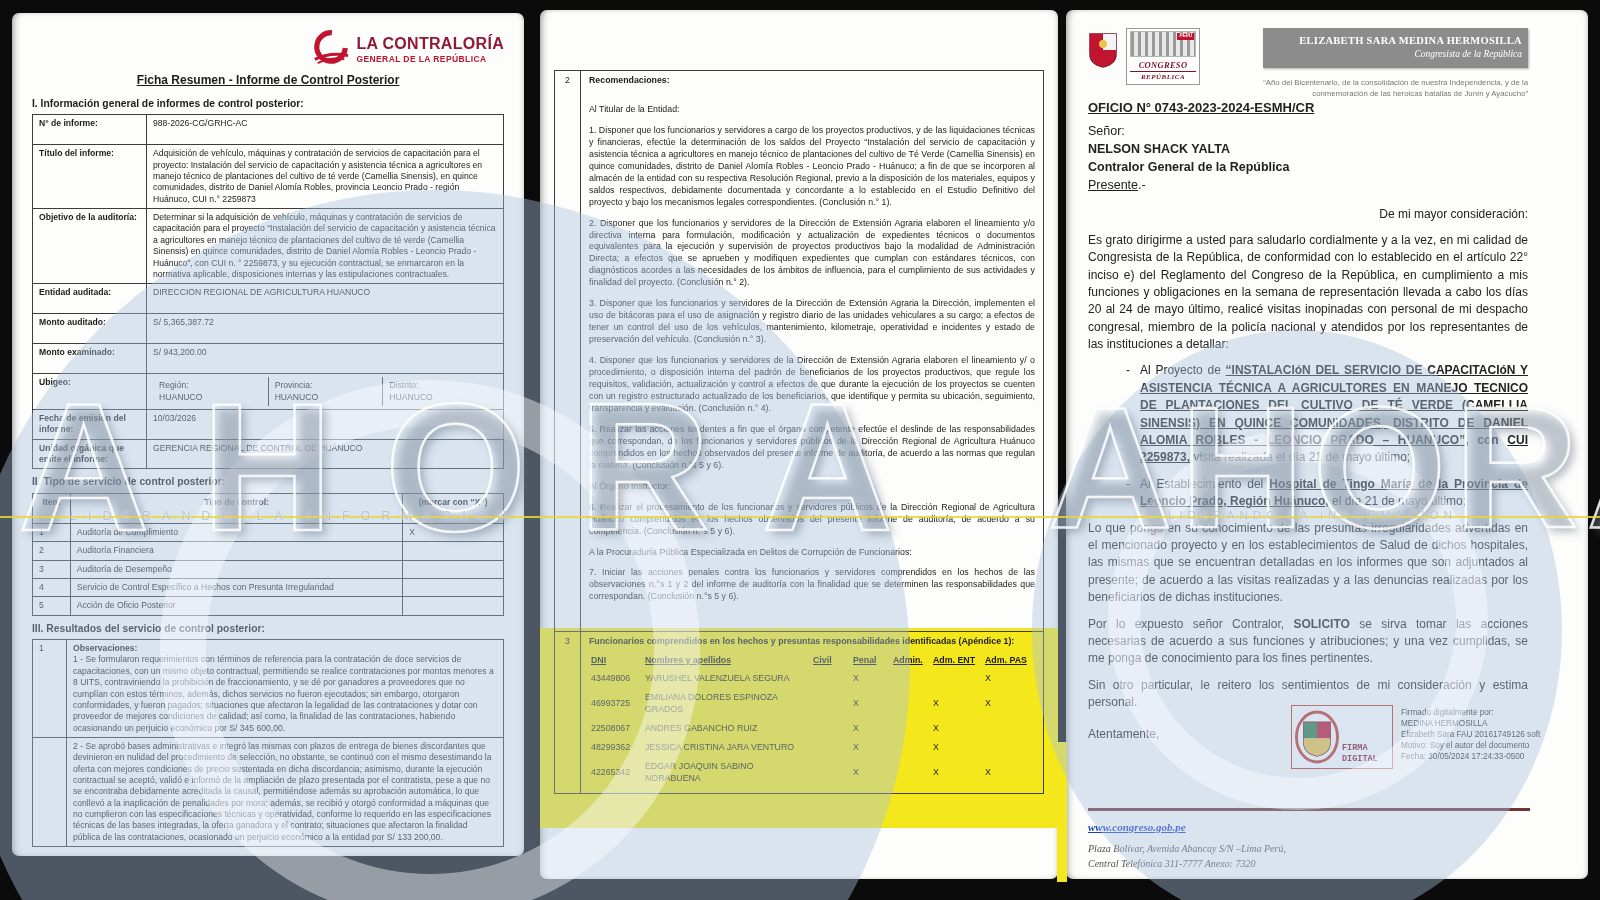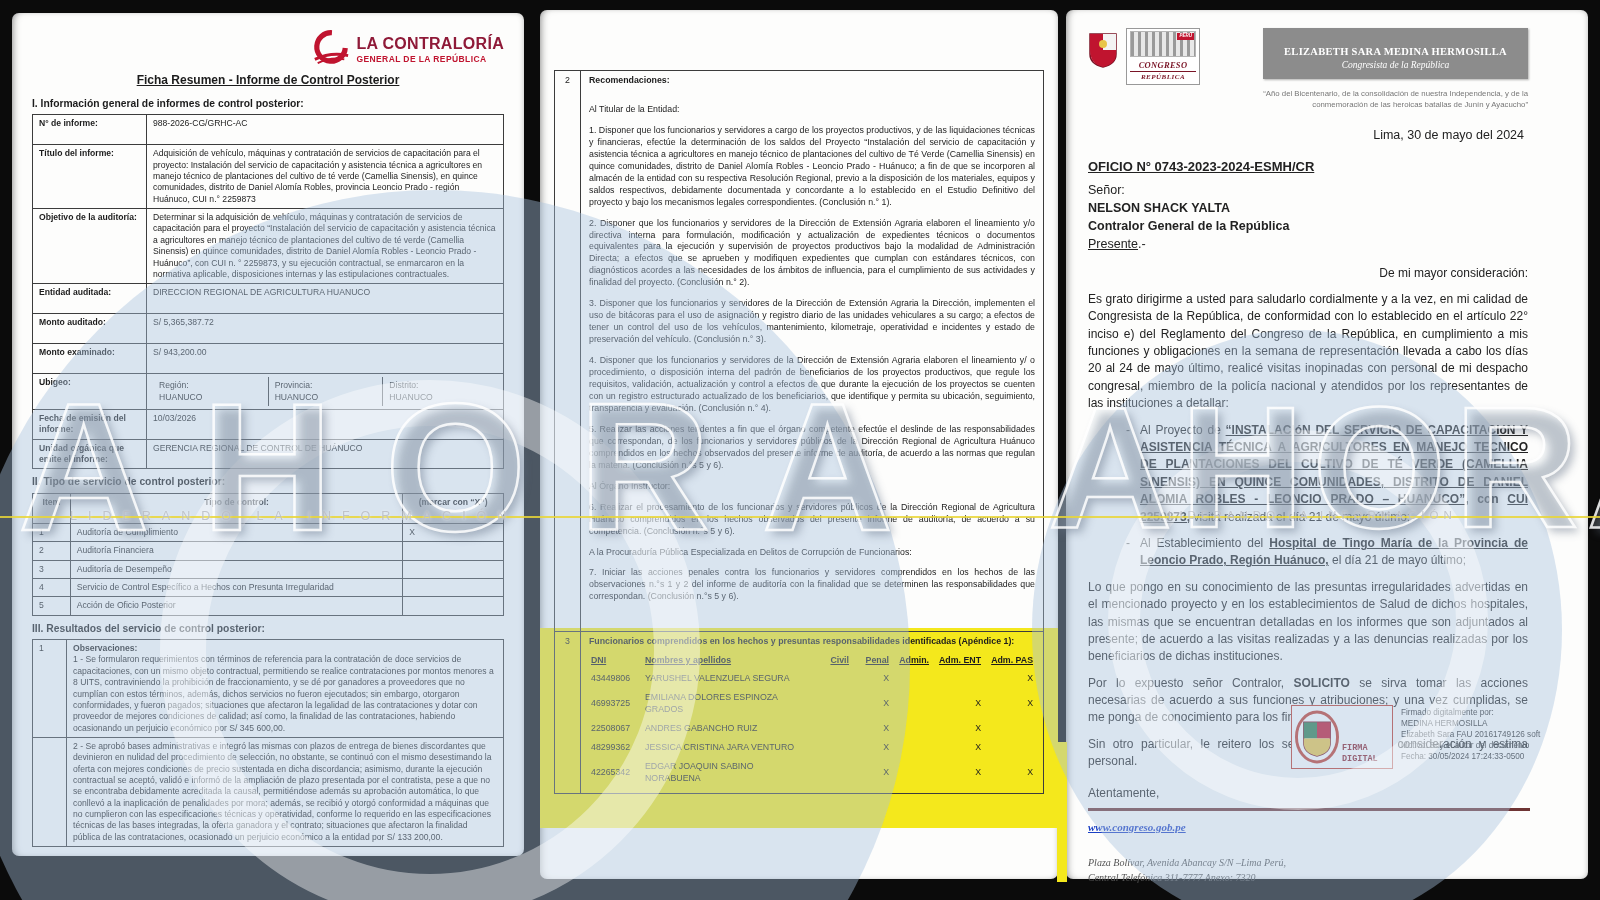--- a/index.html
+++ b/index.html
@@ -41,38 +41,38 @@
   .yellow-band { position:absolute; left:0; right:0; top:618px; height:200px; background:#f4e81c; z-index:0; }
   table.trec { position:relative; z-index:1; width:100%; border-collapse:collapse; margin-top:60px; background:transparent; }
   table.trec > tbody > tr > td { border:1px solid #3c3c3c; vertical-align:top; padding:4px 8px; }
   td.rnum { width:26px; text-align:center; }
   .rec-body { height:552px; overflow:hidden; }
   .rec-body p { margin:0 0 9px 0; text-align:justify; }
   .bold { font-weight:bold; }
   table.tfunc { width:100%; border-collapse:collapse; margin-top:4px; background:transparent; }
   table.tfunc th { font-weight:bold; text-decoration:underline; text-align:left; padding:3px 2px; }
   table.tfunc td { padding:3.5px 2px; }
-  table.tfunc th.c, table.tfunc td.c { text-align:right; }
+  table.tfunc th.c, table.tfunc td.c { text-align:left; }
   .col-dni { width:54px; } .col-mark { width:40px; }
   .yellow-sliver { position:absolute; left:1057px; top:742px; width:10px; height:140px; background:#f4e81c; z-index:3; }
 
   
   .page3 { font-size:12px; line-height:1.45; color:#222; }
   .p3-header { display:flex; justify-content:space-between; align-items:flex-start; }
   .congress-logos { display:flex; gap:8px; align-items:flex-start;font-style:italic; }
   .escudo { width:30px; height:36px; margin-top:4px; }
   .congress-box { width:74px; border:1px solid #999; background:#fff; padding:2px 3px; text-align:center; }
   .building { height:26px; background:
       repeating-linear-gradient(90deg,#9a9a9a 0 3px,#e8e8e8 3px 7px);
       border:1px solid #b5b5b5; position:relative; }
   .peru-chip { position:absolute; top:1px; right:1px; background:#c0142f; color:#fff; font-size:4.5px; font-weight:bold; padding:0 2px; }
   .congress-t1 { font-family:"Liberation Serif", serif; font-weight:bold; color:#7a1426; font-size:8.5px; letter-spacing:0.3px; border-bottom:1px solid #7a1426; margin-top:2px; }
   .congress-t2 { font-family:"Liberation Serif", serif; font-weight:bold; color:#7a1426; font-size:7px; letter-spacing:0.5px; }
   .name-wrap { width:265px; }
-  .name-box { background:#8c8c8c; color:#fff; text-align:center; padding:16px 6px 6px 6px; box-shadow:1px 1px 2px rgba(0,0,0,0.3); }
+  .name-box { background:#8c8c8c; color:#fff; text-align:right; padding:5px 6px 6px 6px; box-shadow:1px 1px 2px rgba(0,0,0,0.3); }
   .name-box .nm { font-family:"Liberation Serif", serif; font-weight:bold; font-size:10.5px; letter-spacing:0.3px; }
   .name-box .rl { font-family:"Liberation Serif", serif; font-style:italic; font-size:9.5px; }
   .motto { margin-top:10px; font-size:7.8px; color:#777; text-align:right; line-height:1.35; }
   .date-line { text-align:right; margin:16px 4px 14px 0; font-size:12.5px; }
   .oficio { font-weight:bold; text-decoration:underline; font-size:13px; margin-bottom:4px; }
   .addr-line { font-size:12.5px; }
   .b { font-weight:bold; } .u { text-decoration:underline; }
   .salutation { margin:12px 0 8px 8px;text-align:right; }
   .para { text-align:justify; margin-bottom:9px; }
   ul.visits { list-style:none; margin:2px 0 8px 38px; }
@@ -80,21 +80,21 @@
   ul.visits li::before { content:"-"; position:absolute; left:0; top:0; }
   .closing { margin-top:14px; }
   .stamp { position:absolute; left:225px; top:695px; display:flex; gap:8px; align-items:flex-start; }
   .stamp-box { width:102px; height:64px; border:1.5px solid #c0392b; display:flex; align-items:center; padding:3px; gap:3px; background:#fff; }
   .stamp-emblem { width:44px; height:54px; }
   .firma-txt { font-family:"Liberation Mono", monospace; font-weight:bold; color:#8a1f2b; font-size:8.5px; line-height:1.3; align-self:flex-end; }
   .sig-lines { font-size:8.2px; line-height:1.35; color:#333; padding-top:2px; }
   .p3-footer { position:absolute; left:22px; right:58px; top:798px; }
   .footer-rule { height:3px; background:#6e3434; margin-bottom:8px; }
   .footer-link { color:#1a3fc4; font-family:"Liberation Serif", serif; font-weight:bold; font-style:italic; text-decoration:underline; font-size:11px; }
-  .footer-addr { font-family:"Liberation Serif", serif; font-style:italic; color:#555; font-size:10px; line-height:1.5; margin-top:19px; }
+  .footer-addr { font-family:"Liberation Serif", serif; font-style:italic; color:#555; font-size:10px; line-height:1.5; margin-top:5px; }
 
   
   .wm { position:absolute; pointer-events:none; z-index:10; }
   .disc { border-radius:50%; background:rgba(168,192,222,0.42); }
   .disc-left  { left:-40px; top:190px; width:950px; height:950px; }
   .disc-right { left:1032px; top:330px; width:530px; height:600px; }
   .ring { border-radius:50%; border:46px solid rgba(255,255,255,0.42); background:transparent; }
   .ring-left  { left:160px; top:380px; width:540px; height:540px; }
   .ring-right { left:1108px; top:430px; width:380px; height:380px; border-width:32px; }
   .ahora { font-weight:bold; color:rgba(226,234,244,0.16);
@@ -352,21 +352,20 @@
     </div>
     <div class="name-wrap">
       <div class="name-box">
         <div class="nm">ELIZABETH SARA MEDINA HERMOSILLA</div>
         <div class="rl">Congresista de la República</div>
       </div>
       <div class="motto">“Año del Bicentenario, de la consolidación de nuestra Independencia, y de la conmemoración de las heroicas batallas de Junín y Ayacucho”</div>
     </div>
   </div>
 
-  <div class="date-line">Lima, 30 de mayo del 2024</div>
 
   <div class="oficio">OFICIO N° 0743-2023-2024-ESMH/CR</div>
   <div class="addr-line">Señor:</div>
   <div class="addr-line b">NELSON SHACK YALTA</div>
   <div class="addr-line b">Contralor General de la República</div>
   <div class="addr-line"><span class="u">Presente</span><span>.-</span></div>
 
   <div class="salutation">De mi mayor consideración:</div>
 
   <div class="para">Es grato dirigirme a usted para saludarlo cordialmente y a la vez, en mi calidad de Congresista de la República, de conformidad con lo establecido en el artículo 22° inciso e) del Reglamento del Congreso de la República, en cumplimiento a mis funciones y obligaciones en la semana de representación llevada a cabo los días 20 al 24 de mayo último, realicé visitas inopinadas con personal de mi despacho congresal, miembro de la policía nacional y atendidos por los representantes de las instituciones a detallar:</div>

